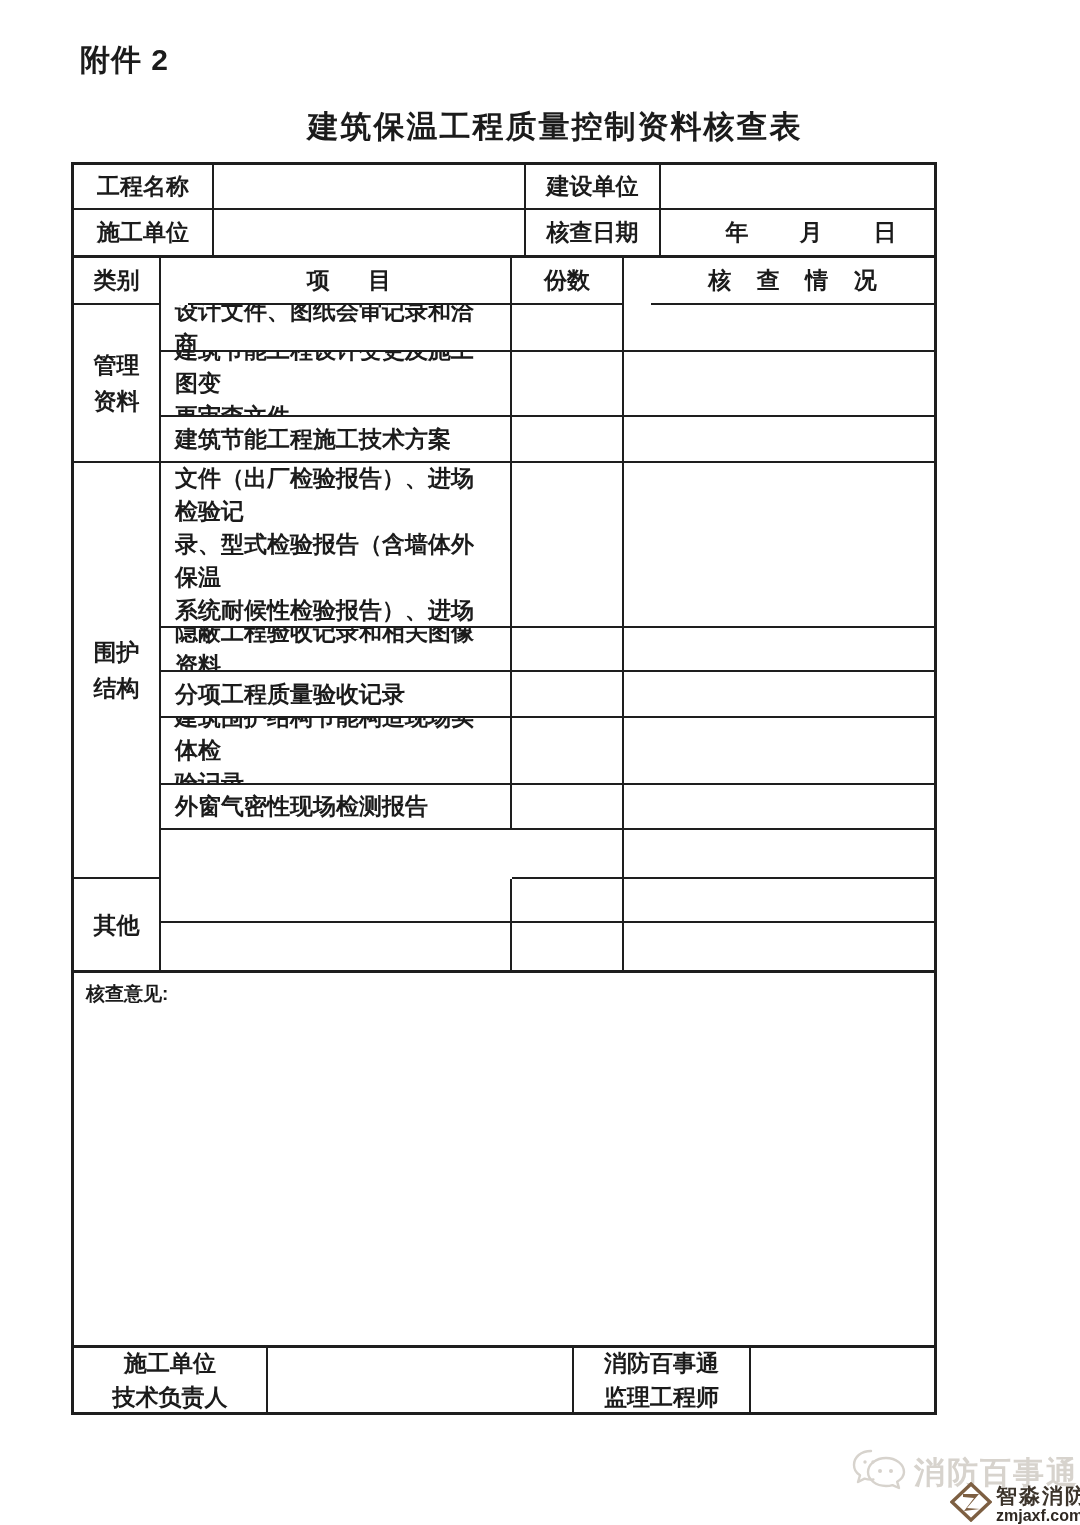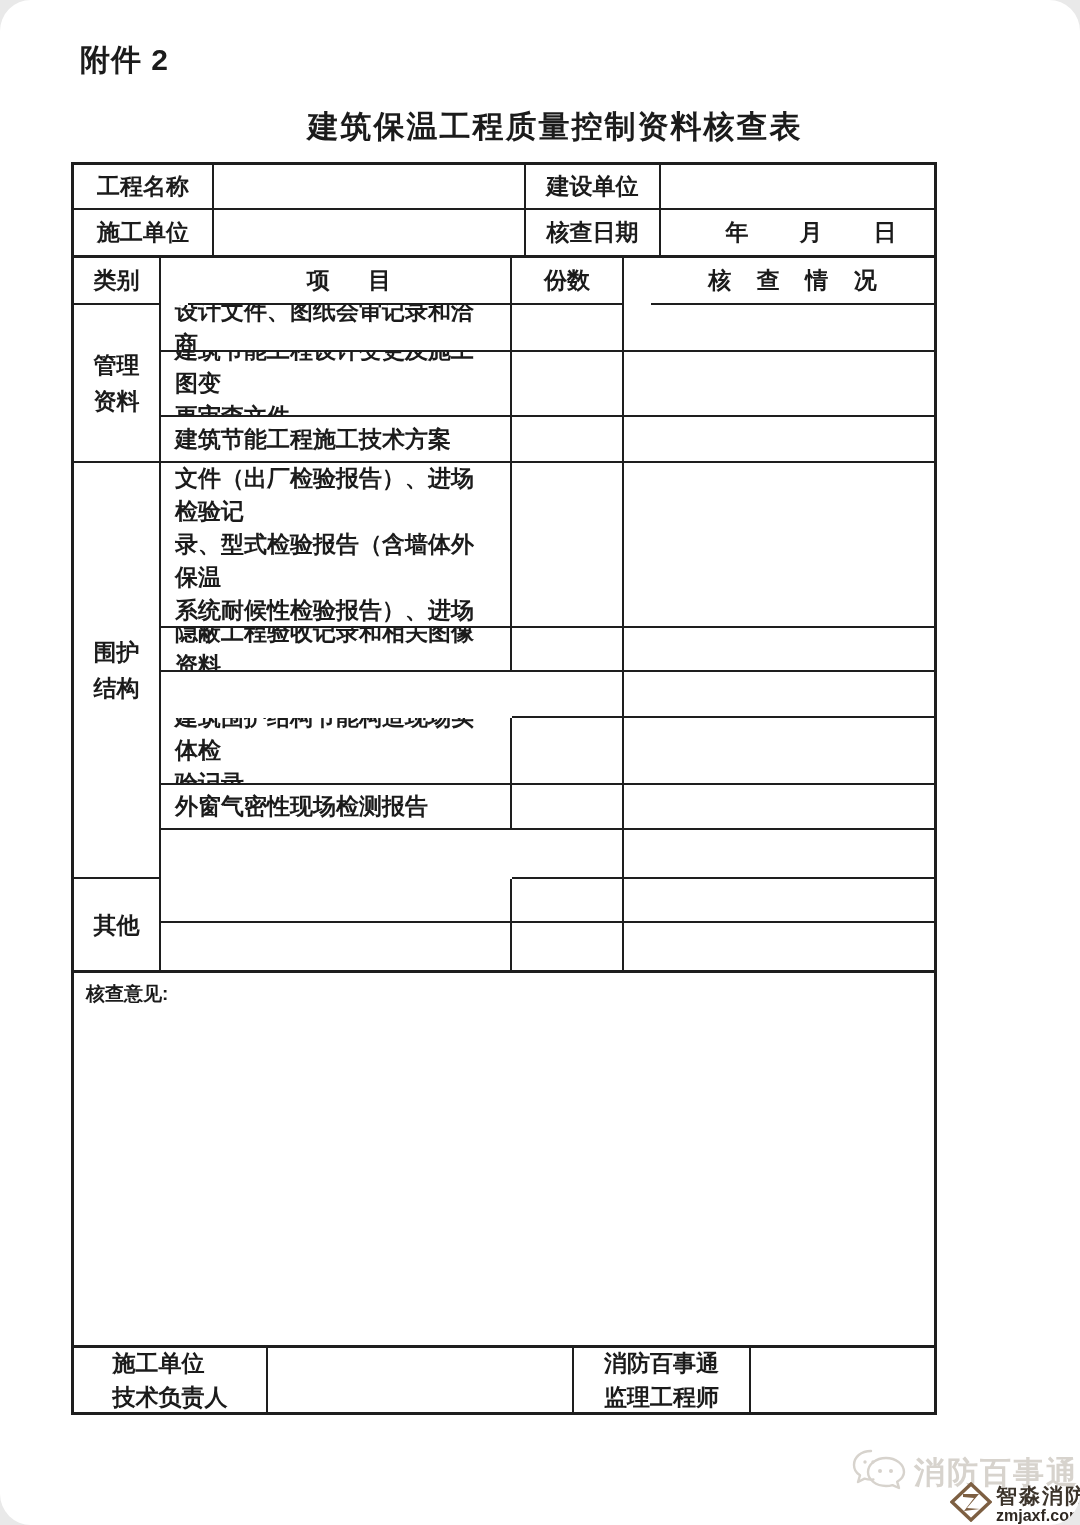--- a/index.html
+++ b/index.html
@@ -6,21 +6,20 @@
   html, body { background: #e9e9e9; }
   .page {
     position: relative;
     width: 1080px;
     height: 1525px;
     background: #ffffff;
     font-family: "Liberation Sans", "DejaVu Sans", sans-serif;
     color: #1b1b1b;
     overflow: hidden;
     margin: 0 auto;
-    border-radius: 31px;
   }
   .attachment {
     position: absolute;
     left: 80px;
     top: 40px;
     font-size: 30px;
     font-weight: bold;
     letter-spacing: 1px;
   }
   .title {
@@ -65,20 +64,21 @@
   .cell {
     display: flex;
     align-items: center;
     justify-content: center;
     border-right: 2px solid #1e1e1e;
     border-bottom: 2px solid #1e1e1e;
     font-size: 23px;
     font-weight: bold;
     line-height: 33px;
     overflow: hidden;
+    text-align: center;
   }
   .lc { border-right: none; }
   .nb { border-bottom: none; }
   .item {
     justify-content: flex-start;
     text-align: left;
     padding: 0 20px 0 14px;
   }
   .pre { white-space: pre-line; }
   .sp  { white-space: pre; margin-left: 27px; }
@@ -180,20 +180,21 @@
 录、型式检验报告（含墙体外保温
 系统耐候性检验报告）、进场复验报
 告</div>
       <div class="cell" style="grid-area:5/3"></div>
       <div class="cell lc" style="grid-area:5/4"></div>
 
       <div class="cell item pre" style="grid-area:6/2">隐蔽工程验收记录和相关图像资料</div>
       <div class="cell" style="grid-area:6/3"></div>
       <div class="cell lc" style="grid-area:6/4"></div>
 
+      <div class="cell item pre" style="grid-area:7/2">分项工程质量验收记录</div>
       <div class="cell" style="grid-area:7/3"></div>
       <div class="cell lc" style="grid-area:7/4"></div>
 
       <div class="cell item pre" style="grid-area:8/2">建筑围护结构节能构造现场实体检
 验记录</div>
       <div class="cell" style="grid-area:8/3"></div>
       <div class="cell lc" style="grid-area:8/4"></div>
 
       <div class="cell item pre" style="grid-area:9/2">外窗气密性现场检测报告</div>
       <div class="cell" style="grid-area:9/3"></div>

